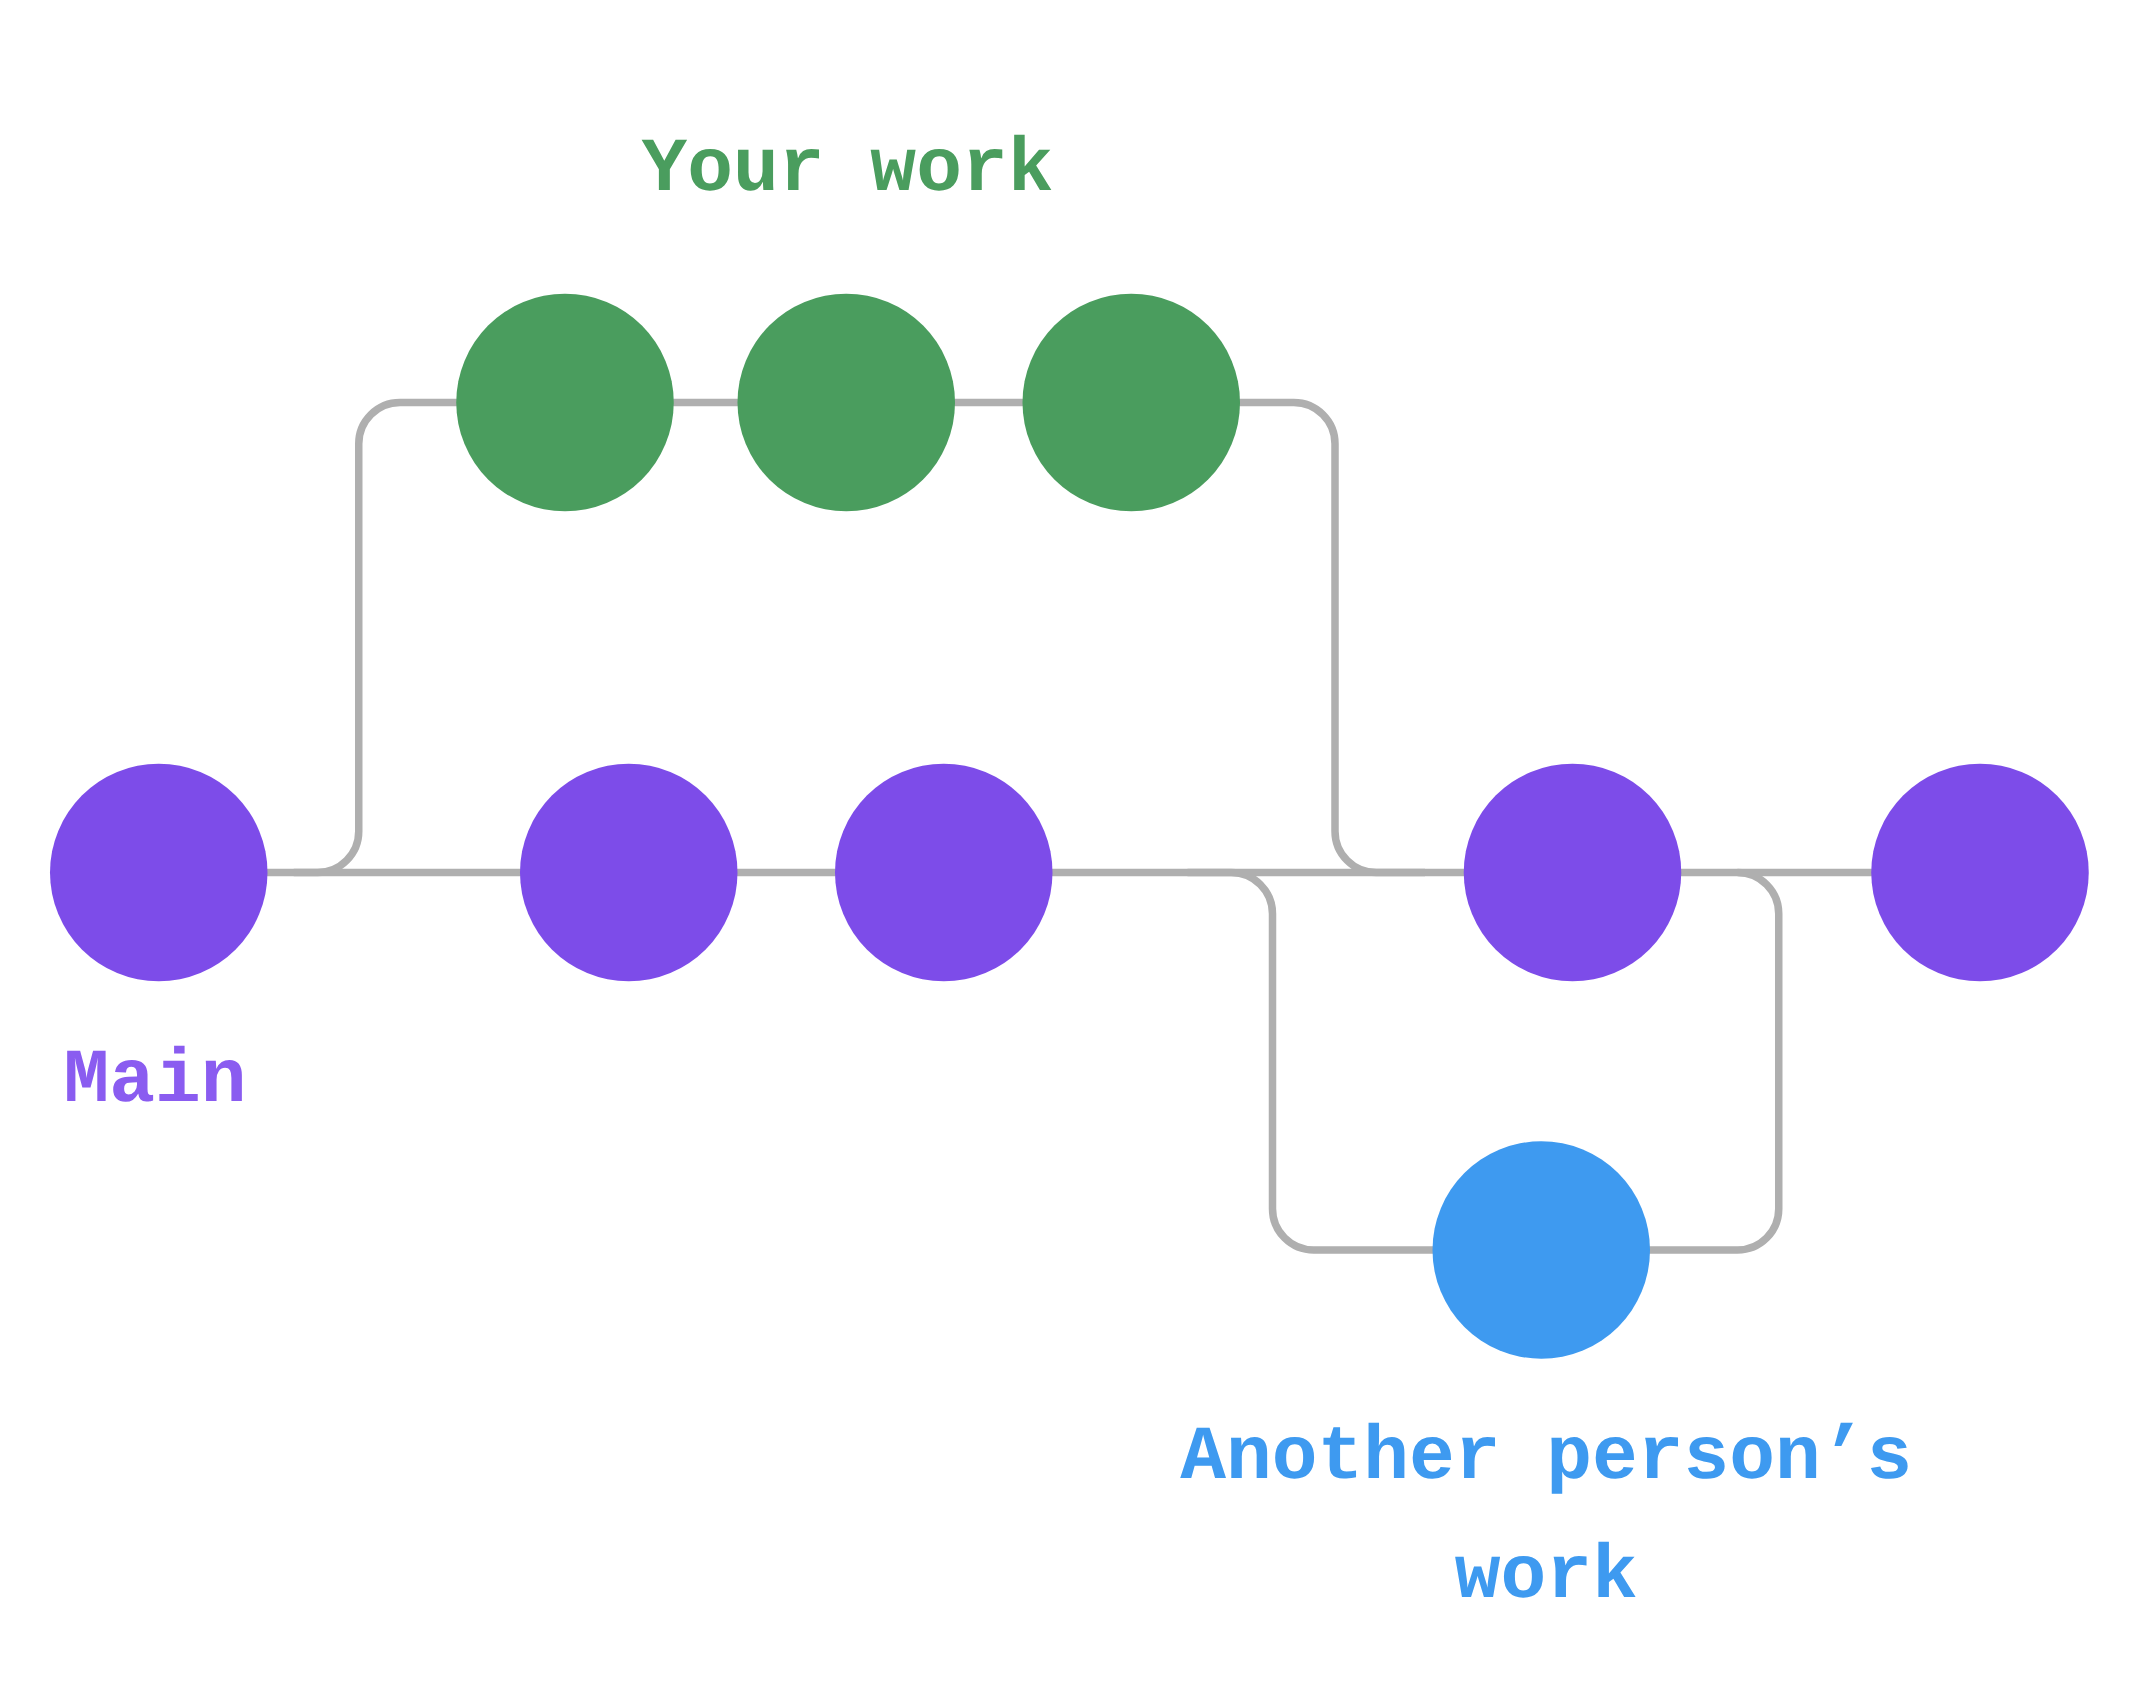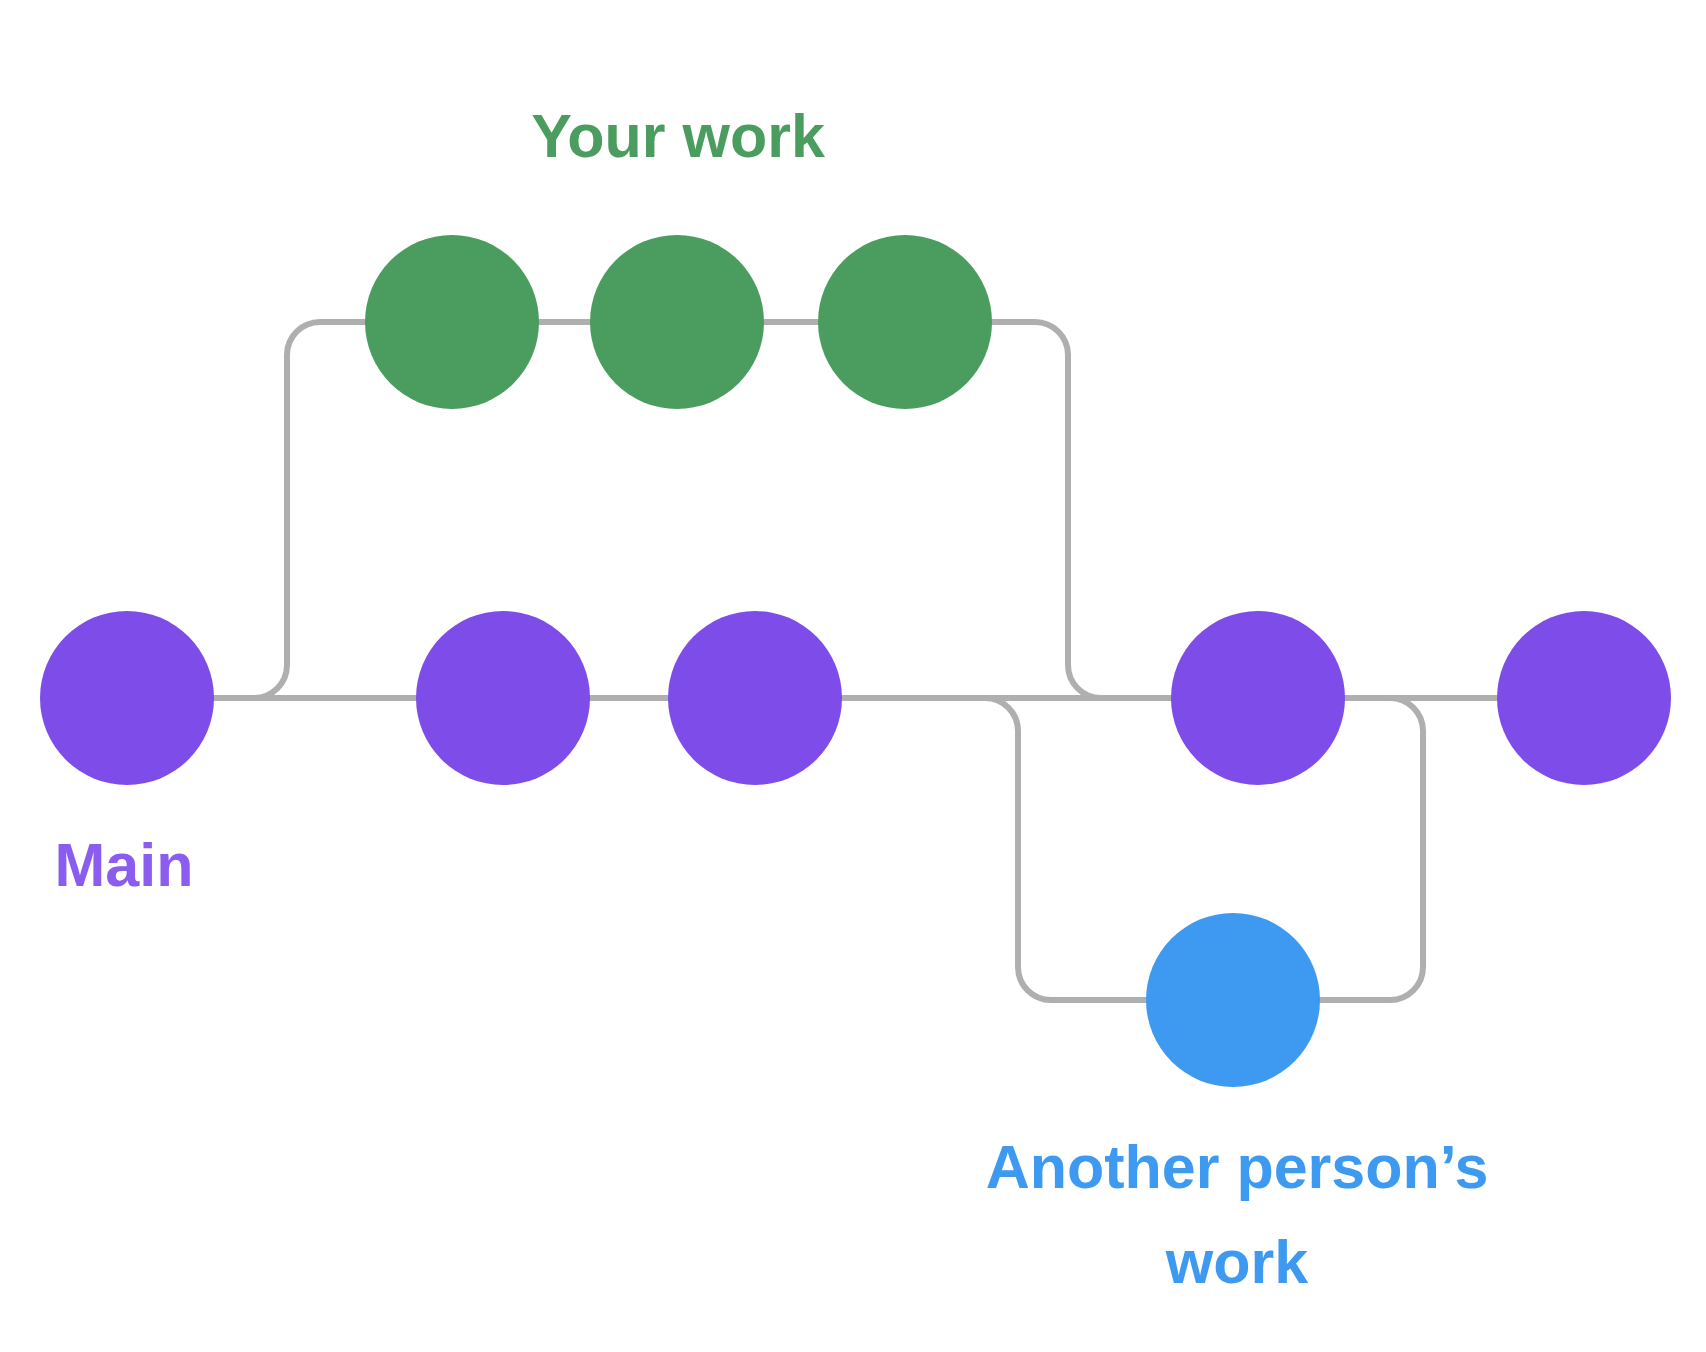--- a/index.html
+++ b/index.html
@@ -13,20 +13,21 @@
     position: relative;
     overflow: hidden;
     font-family: "Liberation Sans", sans-serif;
   }
   #diagram-wrap {
     position: absolute;
     left: 0;
     top: 0;
     width: 1706px;
     height: 1352px;
+    font-family: Liberation Mono, monospace;
   }
   svg {
     position: absolute;
     left: 0;
     top: 0;
     display: block;
   }
   .label {
     position: absolute;
     transform: translate(-50%, -50%);

